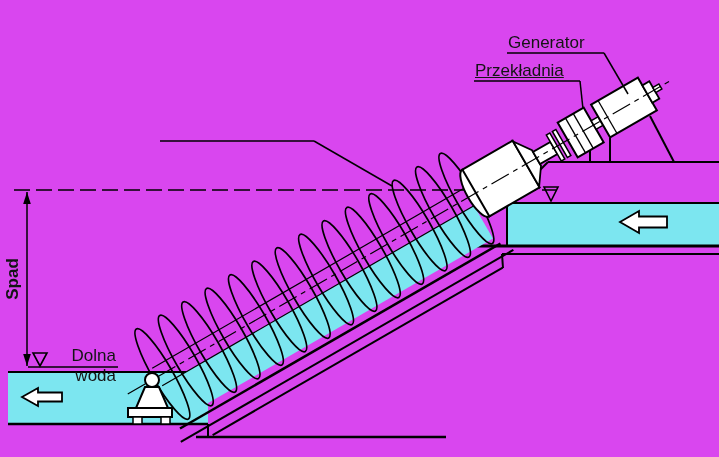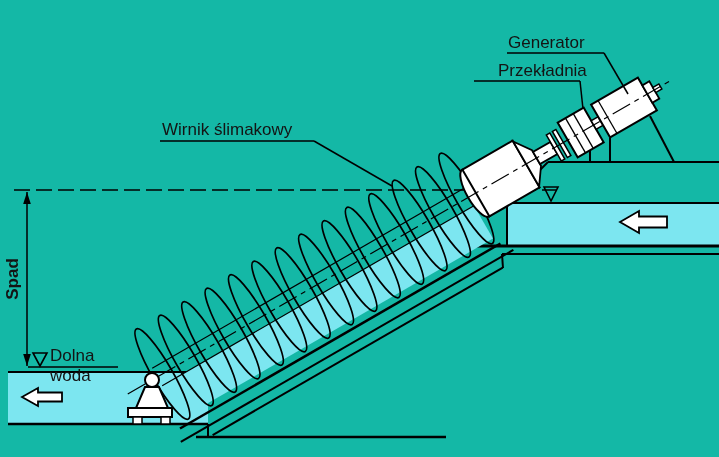--- a/index.html
+++ b/index.html
@@ -1,31 +1,31 @@
 <!DOCTYPE html>
 <html><head>
 <meta charset="utf-8">
 <style>
   html,body{margin:0;padding:0;background:#fff;}
   .stage{
     position:relative;
     width:719px;height:457px;
-    background:#14b8a6;
+    background:#d946ef;
     font-family:"Liberation Sans", sans-serif;
     overflow:hidden;
   }
   .stage svg{position:absolute;left:0;top:0;}
   .label{
     position:absolute;
     font-size:17px;
     line-height:20px;
     color:#141414;
     white-space:nowrap;
   }
-  .label-dolna{white-space:normal;text-align:left;width:66px;}
+  .label-dolna{white-space:normal;text-align:right;width:66px;}
   .label-spad{
     font-weight:bold;
     width:70px;height:20px;text-align:center;
     transform:rotate(-90deg);
     transform-origin:center center;
   }
 </style>
 </head>
 <body>
 
@@ -125,23 +125,22 @@
     <line x1="314" y1="141" x2="392" y2="186"></line>
     <line x1="507" y1="53" x2="604" y2="53"></line>
     <line x1="604" y1="53" x2="628" y2="94"></line>
     <line x1="474" y1="81" x2="580" y2="81"></line>
     <line x1="580" y1="81" x2="583" y2="109"></line>
   </g>
 </svg>
 
 <div class="label" style="left:508px;top:33px;">Generator</div>
 
-<div class="label" style="left:498px;top:61px;">Przekładnia</div>
+<div class="label" style="left:475px;top:61px;text-decoration:underline;">Przekładnia</div>
 
-<div class="label" style="left:162px;top:120px;">Wirnik ślimakowy</div>
 
 
 <div class="label label-dolna" style="left:50px;top:346px;">
   <span>Dolna</span><br>
   <span>woda</span>
 </div>
 
 <div class="label label-spad" style="left:-22px;top:269px;">Spad</div>
 
 </div>

